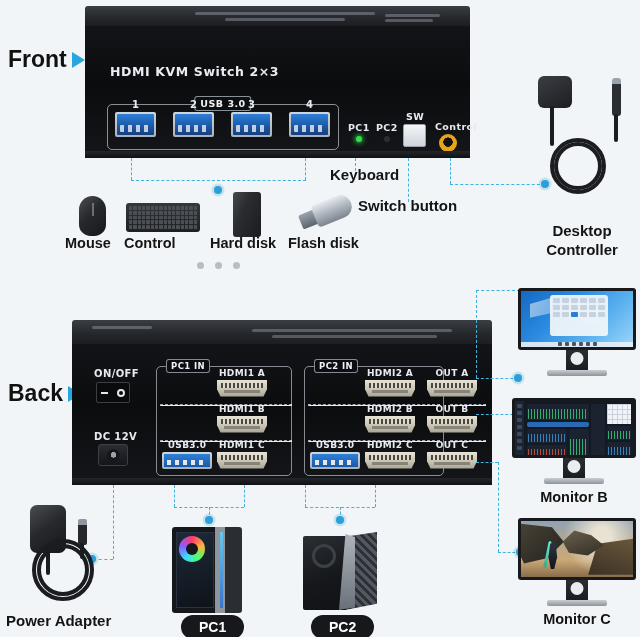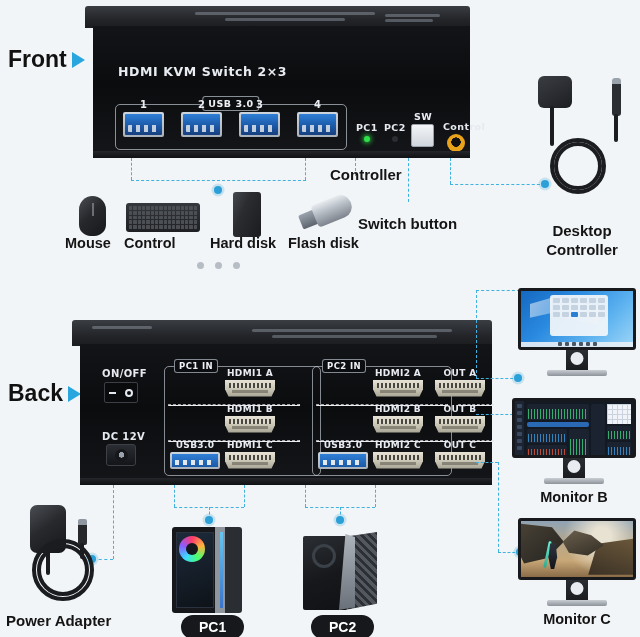--- a/index.html
+++ b/index.html
@@ -26,21 +26,21 @@
   }
 
   
   .device { position: absolute; }
   .dev-top {
     position: absolute; left: 0; top: 0; right: 0; height: 22px;
     background: linear-gradient(180deg, #3a3d42 0%, #232529 60%, #1a1c20 100%);
     border-radius: 3px 3px 0 0;
   }
   .dev-face {
-    position: absolute; left: 8px; right: 0; bottom: 0;
+    position: absolute; left: 0; right: 0; bottom: 0;
     background: linear-gradient(180deg, #131417 0%, #0b0c0e 45%, #141619 100%);
     border-radius: 0 0 3px 3px;
   }
   .dev-face::after {
     content: ""; position: absolute; left: 0; right: 0; bottom: 0; height: 7px;
     background: linear-gradient(180deg, #24262b, #101114);
   }
 
   .brand-line {
     position: absolute; height: 3px; border-radius: 2px;
@@ -513,22 +513,22 @@
   <hr class="vline" style="left:305px; top:158px; height:22px;">
   <hr class="dline" style="left:131px; top:180px; width:175px;">
   <div class="dot" style="left:214px; top:186px;"></div>
 
   <hr class="vline" style="left:355px; top:158px; height:18px;">
   <hr class="vline" style="left:408px; top:158px; height:44px;">
   <hr class="vline" style="left:450px; top:158px; height:26px;">
   <hr class="dline" style="left:450px; top:184px; width:95px;">
   <div class="dot" style="left:541px; top:180px;"></div>
 
-  <div class="abs call-lbl" style="left:330px; top:166px;">Controller</div>
-  <div class="abs call-lbl" style="left:358px; top:215px;text-align:right;">Switch button</div>
+  <div class="abs call-lbl" style="left:330px; top:166px;">Keyboard</div>
+  <div class="abs call-lbl" style="left:358px; top:197px;text-align:right;">Switch button</div>
 
   <div class="abs" style="left:79px; top:196px;">
     <div class="mouse-body"></div>
   </div>
   <div class="abs periph-lbl" style="left:65px; top:235px;">Mouse</div>
 
   <div class="abs" style="left:126px; top:203px;">
     <div class="kbd">
       <div class="row">
           <span></span>
@@ -669,21 +669,21 @@
 
       <div class="pin-lbl" style="left:22px; top:24px; font-size:10px;">ON/OFF</div>
       <div class="rocker" style="left:24px; top:38px;">
         <span class="bar"></span>
         <span class="o"></span>
       </div>
 
       <div class="pin-lbl" style="left:22px; top:87px; font-size:10px;">DC 12V</div>
       <div class="dc-jack" style="left:26px; top:100px;"></div>
 
-      <div class="grp" style="left:84px; top:22px; width:157px; height:110px;">
+      <div class="grp" style="left:84px; top:22px; width:136px; height:110px;">
         <span class="grp-tag">PC1 IN</span>
       </div>
       <hr class="dash-sep" style="left:88px; top:60px; width:132px;">
       <hr class="dash-sep" style="left:88px; top:96px; width:132px;">
 
       <div class="port" style="left:145px; top:24px;">
         <div class="port-name">HDMI1 A</div>
         <div class="hdmi"></div>
       </div>
       <div class="port" style="left:145px; top:60px;">

